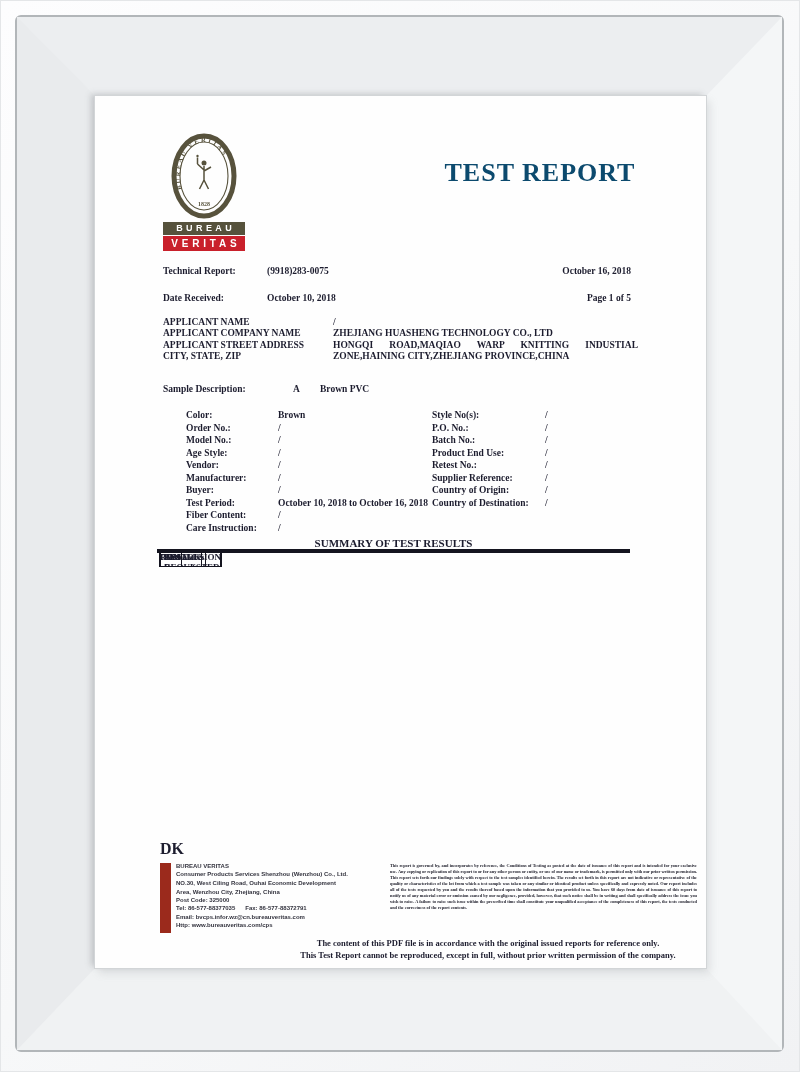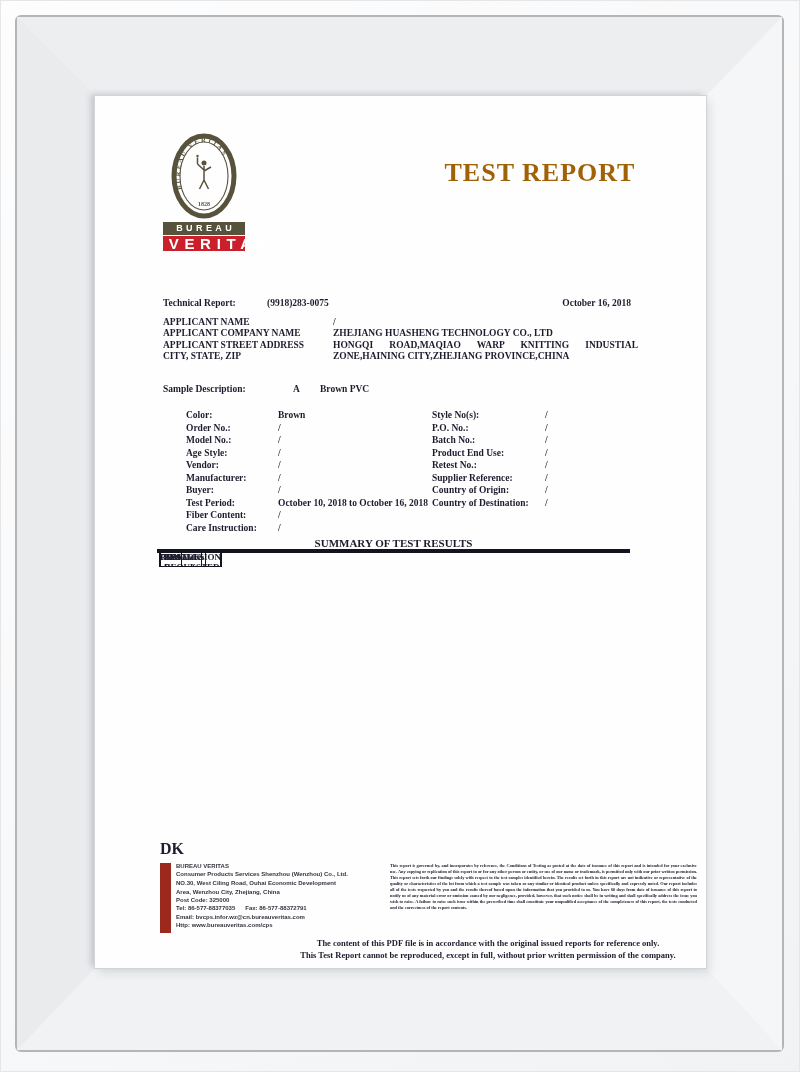--- a/index.html
+++ b/index.html
@@ -15,26 +15,26 @@
               font-weight:bold; color:#1c1c2e; }
   .document * { position:absolute; }
 
   
   .logo { left:0; top:0; width:200px; height:160px; }
   .seal { left:76px; top:36px; width:66px; height:88px; }
   .seal text { font-family:"Liberation Serif",serif; font-weight:bold; fill:#57523c; }
   .band { font-family:"Liberation Sans",sans-serif; font-weight:bold; color:#ffffff;
           text-align:center; letter-spacing:0.38em; text-indent:0.38em; left:68px; width:82px; }
   .band-bureau  { top:126px; height:13px; line-height:13px; font-size:9px;  background:#56523c; }
-  .band-veritas { top:140px; height:15px; line-height:15px; font-size:15px; background:#c9202b; }
+  .band-veritas { top:140px; height:15px; line-height:15px; font-size:10px; background:#c9202b; }
 
-  .title { left:339px; top:62px; width:212px; text-align:center; font-size:26px; letter-spacing:1px; color:#a16207; }
+  .title { left:339px; top:62px; width:212px; text-align:center; font-size:26px; letter-spacing:1px; color:#0c4a6e; }
 
   .hrow { left:68px; right:63px; height:12px; font-size:9.5px; }
-  .hrow span { position:absolute; top:0;margin-top:32px; }
+  .hrow span { position:absolute; top:0; }
   .hrow .lab { left:0; }
   .hrow .val { left:104px; }
   .hrow .rgt { right:12px; }
 
   .applicant { left:68px; top:221px; width:480px; font-size:9.5px; }
   .applicant .arow { position:static; display:block; height:11.4px; line-height:11.4px; }
   .applicant .alab { position:static; display:inline-block; width:170px; }
   .applicant .aval { position:static; }
   .applicant .jspread { display:inline-block; width:305px; text-align:justify; text-align-last:justify; vertical-align:top; }
 
@@ -94,20 +94,25 @@
       <div class="band band-bureau">BUREAU</div>
       <div class="band band-veritas">VERITAS</div>
     </div>
 
     <div class="title">TEST REPORT</div>
 
     <div class="hrow" style="top:170px">
       <span class="lab">Technical Report:</span>
       <span class="val">(9918)283-0075</span>
       <span class="rgt">October 16, 2018</span>
+    </div>
+    <div class="hrow" style="top:197px">
+      <span class="lab">Date Received:</span>
+      <span class="val">October 10, 2018</span>
+      <span class="rgt">Page 1 of 5</span>
     </div>
 
     <div class="applicant">
       <div class="arow">
         <span class="alab">APPLICANT NAME</span><span class="aval">/</span>
       </div>
       <div class="arow">
         <span class="alab">APPLICANT COMPANY NAME</span><span class="aval">ZHEJIANG HUASHENG TECHNOLOGY CO., LTD</span>
       </div>
       <div class="arow">

